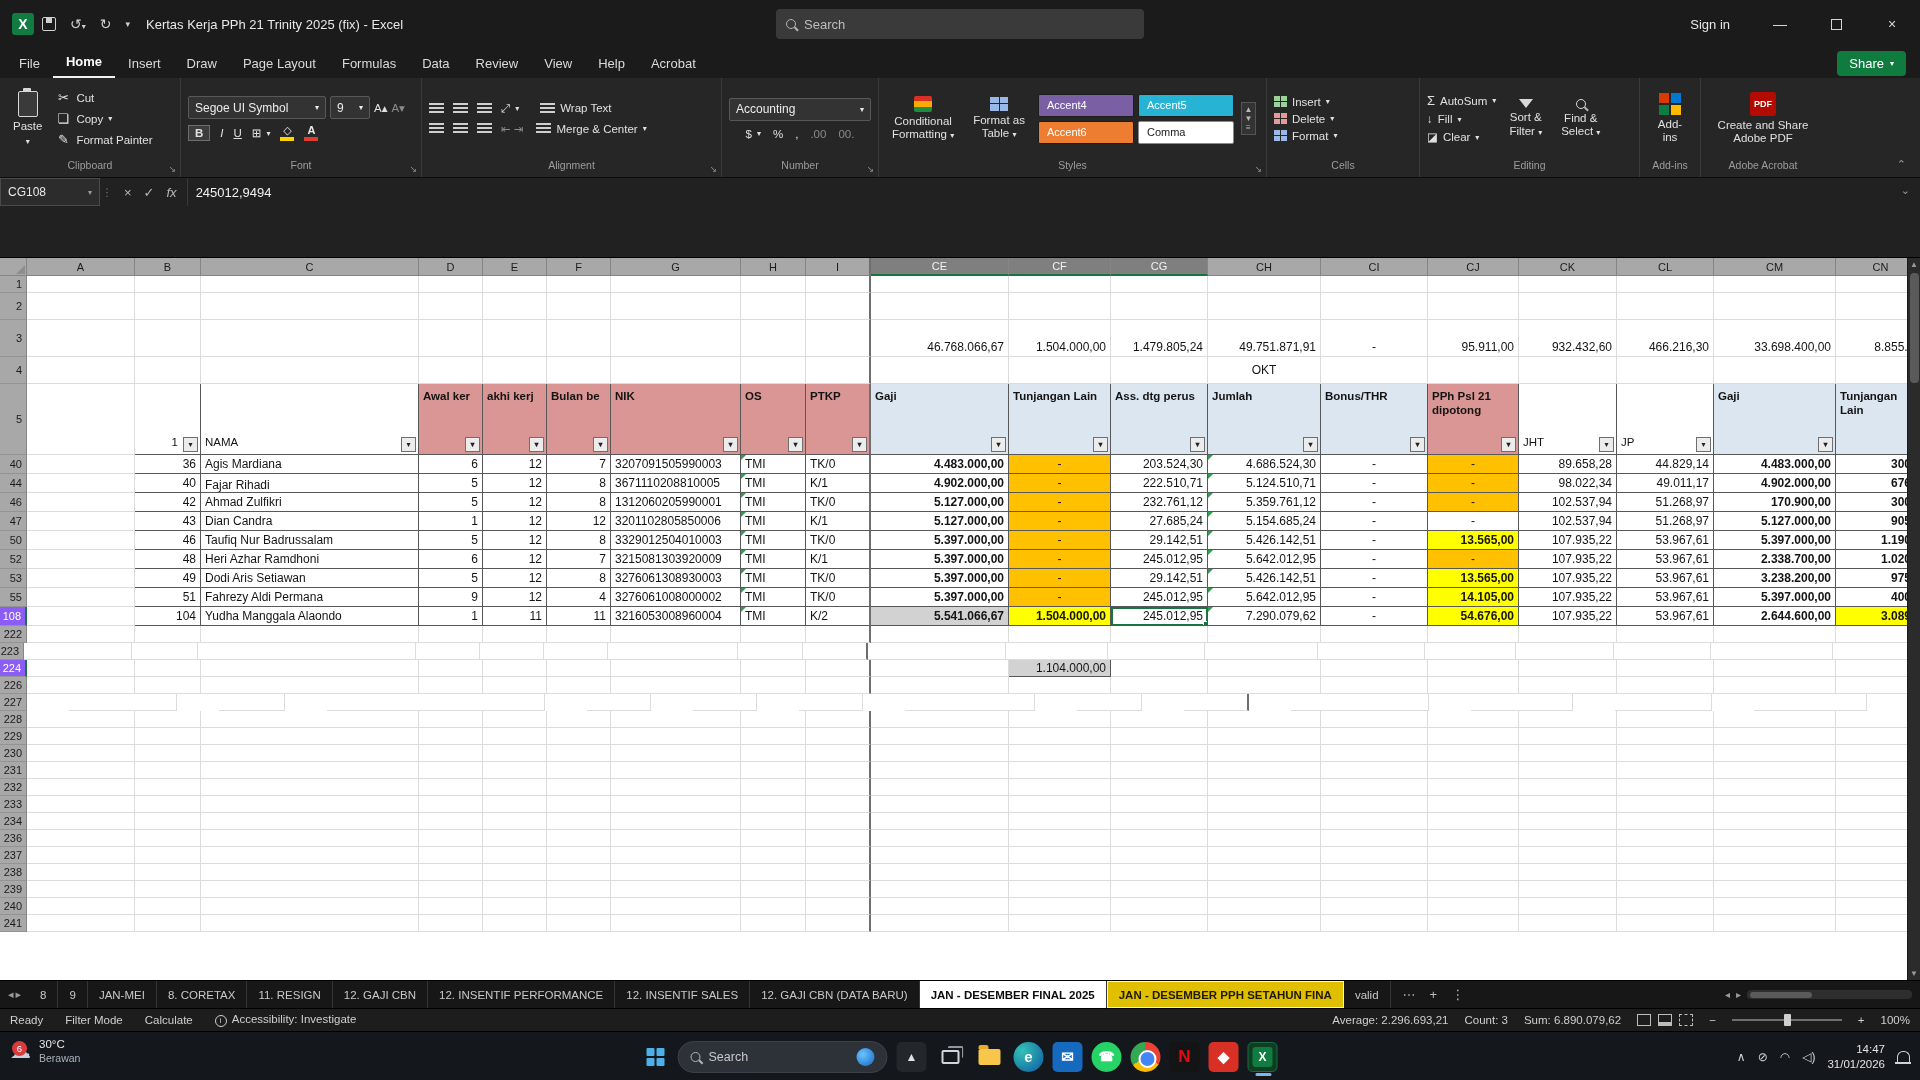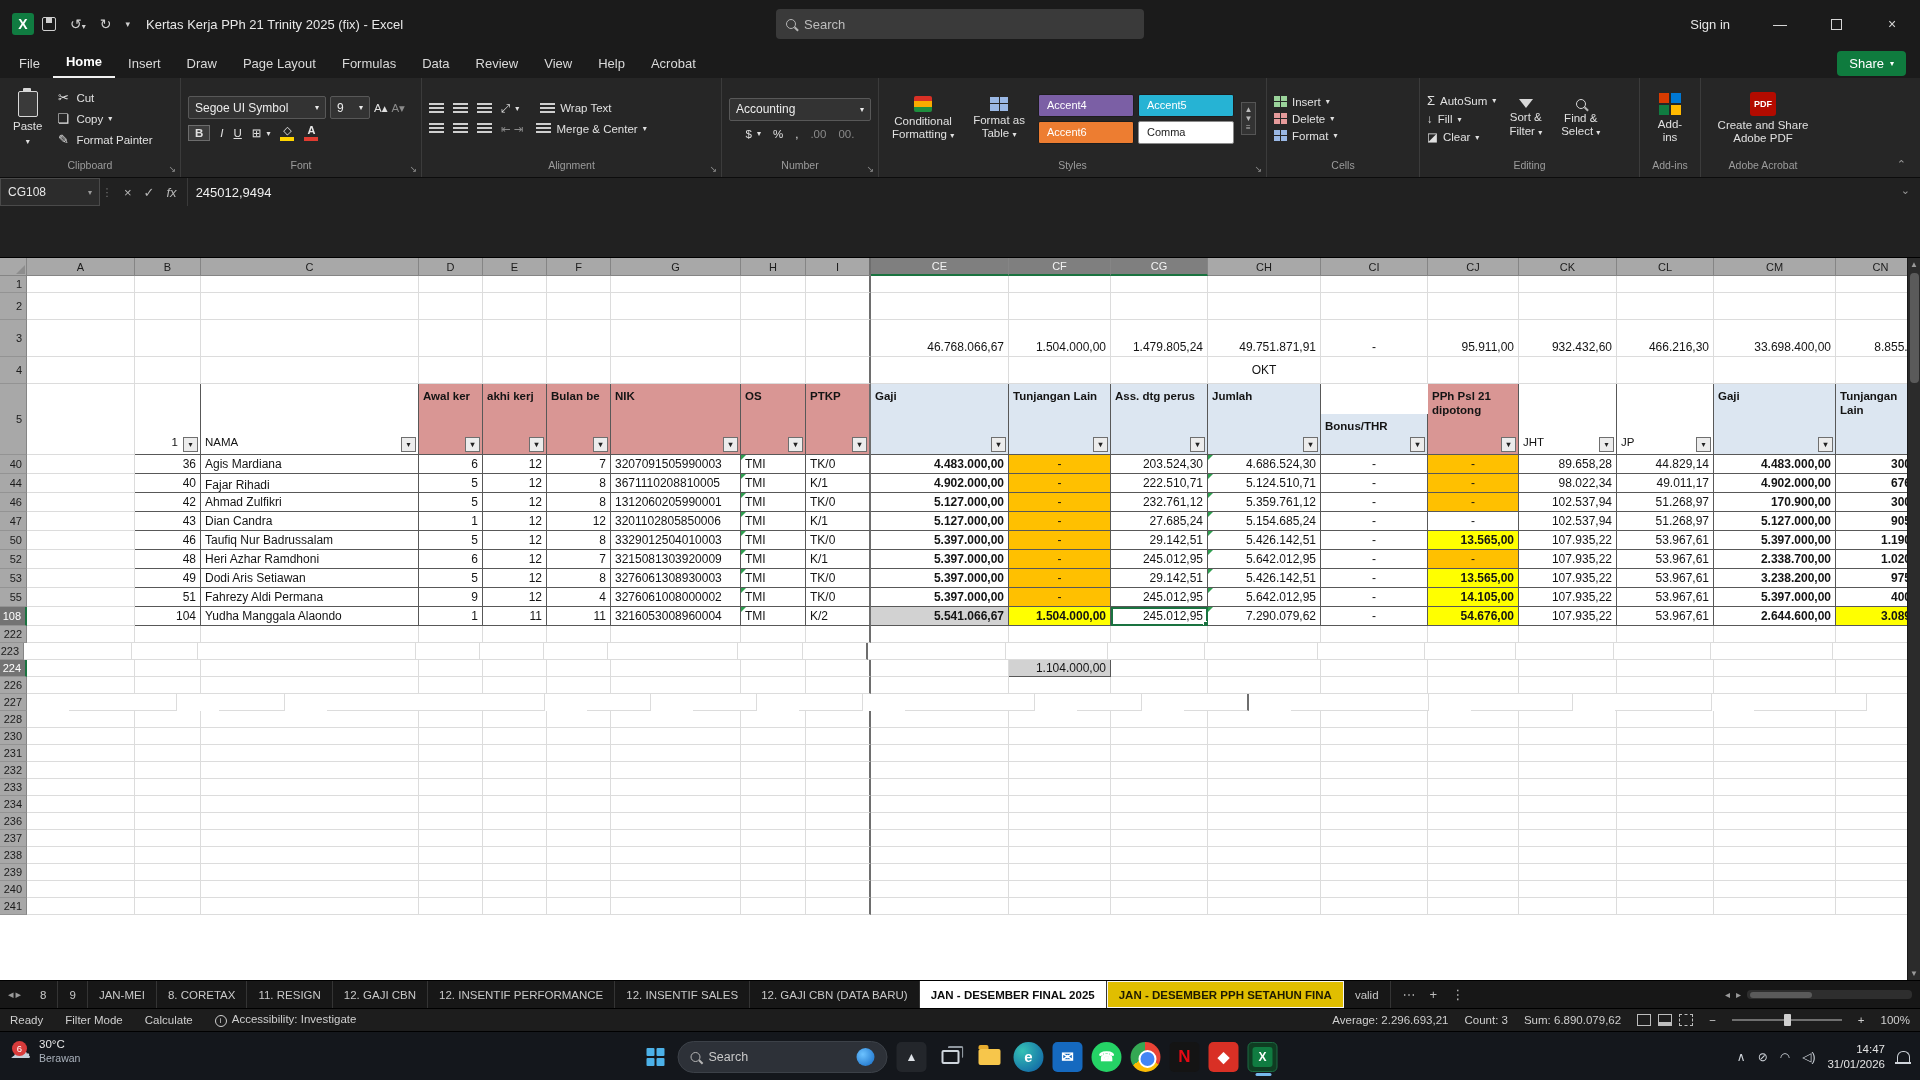--- a/index.html
+++ b/index.html
@@ -70,21 +70,21 @@
 
   
   .grid-wrap { position:relative; flex:1 1 auto; background:#fff; overflow:hidden; }
   .col-headers { height:18px; display:flex; background:#a8a8a8; }
   .corner { width:27px; height:18px; background:#a8a8a8; border-right:1px solid #858585; border-bottom:1px solid #858585; position:relative; flex:0 0 auto; }
   .corner:after { content:''; position:absolute; right:1px; bottom:1px; border-left:9px solid transparent; border-bottom:9px solid #8d8d8d; }
   .col-hdr { height:18px; background:#a8a8a8; border-right:1px solid #858585; border-bottom:1px solid #858585; color:#1c1c1c; font-size:11px; display:flex; align-items:center; justify-content:center; flex:0 0 auto; }
   .col-hdr.sel { background:#7f7f7f; color:#f3f3f3; border-bottom:2px solid #1a7340; }
   .grid-row { display:flex; width:1920px; }
   .row-hdr { width:27px; background:#a8a8a8; border-right:1px solid #858585; border-bottom:1px solid #939393; color:#1c1c1c; font-size:11px; display:flex; align-items:center; justify-content:flex-end; padding-right:4px; flex:0 0 auto; }
-  .row-hdr.sel { background:#737373; color:#fff; border-right:2px solid #1a7340; }
+  .row-hdr.sel { background:#8b5cf6; color:#fff; border-right:2px solid #1a7340; }
   .cell { position:relative; border-right:1px solid #dcdcdc; border-bottom:1px solid #dcdcdc; font-size:12px; color:#141414; display:flex; align-items:center; padding:0 4px; overflow:hidden; white-space:nowrap; flex:0 0 auto; background:#fff; }
   .tbl { border-right:1px solid #585858; border-bottom:1px solid #585858; }
   .num { justify-content:flex-end; }
   .ctr { justify-content:center; }
   .bold { font-weight:bold; }
   .bot { align-items:flex-end; padding-bottom:2px; }
   .pink { background:#d99694; }
   .blue { background:#dce6f1; }
   .orange { background:#ffc000; }
   .yellow { background:#ffff00; }
@@ -633,21 +633,21 @@
             <span class="filter-btn">▾</span>
           </div>
           <div class="cell hdr5 tbl blue bold " style="width: 97px;">
             <span>Ass. dtg perus</span>
             <span class="filter-btn">▾</span>
           </div>
           <div class="cell hdr5 tbl blue bold " style="width: 113px;">
             <span>Jumlah</span>
             <span class="filter-btn">▾</span>
           </div>
-          <div class="cell hdr5 tbl blue bold " style="width: 107px; margin-top: 30px;">
+          <div class="cell hdr5 tbl blue bold " style="width: 107px;">
             <span>Bonus/THR</span>
             <span class="filter-btn">▾</span>
           </div>
           <div class="cell hdr5 tbl pink bold " style="width: 91px;">
             <span>PPh Psl 21 dipotong</span>
             <span class="filter-btn">▾</span>
           </div>
           <div class="cell hdr5 tbl hdr-bottom " style="width: 98px;">
             <span>JHT</span>
             <span class="filter-btn">▾</span>
@@ -1313,20 +1313,42 @@
           <div class="cell " style="width: 113px;"></div>
           <div class="cell " style="width: 107px;"></div>
           <div class="cell " style="width: 91px;"></div>
           <div class="cell " style="width: 98px;"></div>
           <div class="cell " style="width: 97px;"></div>
           <div class="cell " style="width: 122px;"></div>
           <div class="cell " style="width: 90px;"></div>
         </div>
         <div class="grid-row" style="height: 17px;">
           <div class="row-hdr">228</div>
+          <div class="cell " style="width: 108px;"></div>
+          <div class="cell " style="width: 66px;"></div>
+          <div class="cell " style="width: 218px;"></div>
+          <div class="cell " style="width: 64px;"></div>
+          <div class="cell " style="width: 64px;"></div>
+          <div class="cell " style="width: 64px;"></div>
+          <div class="cell " style="width: 130px;"></div>
+          <div class="cell " style="width: 65px;"></div>
+          <div class="cell  freeze" style="width: 65px;"></div>
+          <div class="cell " style="width: 138px;"></div>
+          <div class="cell " style="width: 102px;"></div>
+          <div class="cell " style="width: 97px;"></div>
+          <div class="cell " style="width: 113px;"></div>
+          <div class="cell " style="width: 107px;"></div>
+          <div class="cell " style="width: 91px;"></div>
+          <div class="cell " style="width: 98px;"></div>
+          <div class="cell " style="width: 97px;"></div>
+          <div class="cell " style="width: 122px;"></div>
+          <div class="cell " style="width: 90px;"></div>
+        </div>
+        <div class="grid-row" style="height: 17px;">
+          <div class="row-hdr">229</div>
           <div class="cell " style="width: 108px;"></div>
           <div class="cell " style="width: 66px;"></div>
           <div class="cell " style="width: 218px;"></div>
           <div class="cell " style="width: 64px;"></div>
           <div class="cell " style="width: 64px;"></div>
           <div class="cell " style="width: 64px;"></div>
           <div class="cell " style="width: 130px;"></div>
           <div class="cell " style="width: 65px;"></div>
           <div class="cell  freeze" style="width: 65px;"></div>
           <div class="cell " style="width: 138px;"></div>

